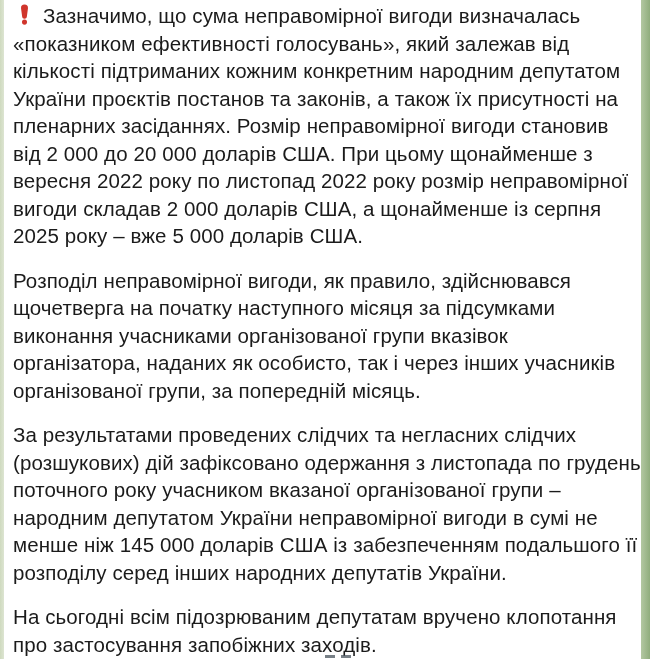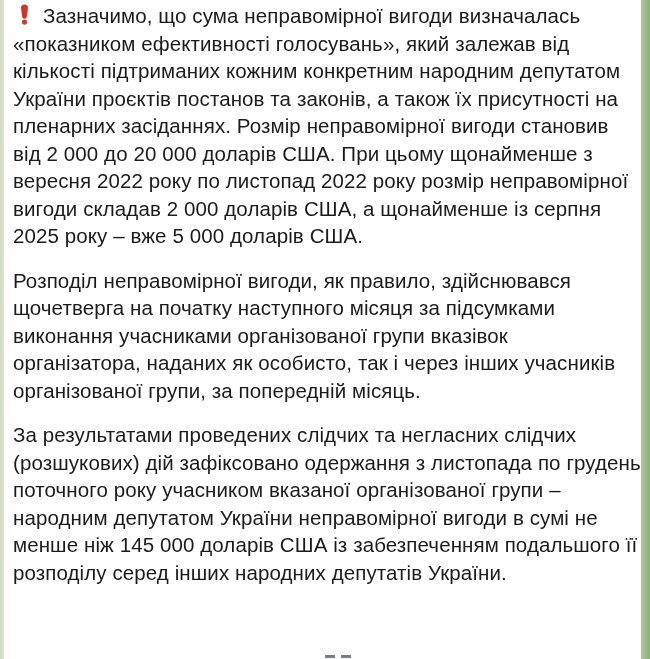--- a/index.html
+++ b/index.html
@@ -91,19 +91,21 @@
 організатора, наданих як особисто, так і через інших учасників
 організованої групи, за попередній місяць.</span></div>
 
   <div class="para"><span class="ptext">За результатами проведених слідчих та негласних слідчих
 (розшукових) дій зафіксовано одержання з листопада по грудень
 поточного року учасником вказаної організованої групи –
 народним депутатом України неправомірної вигоди в сумі не
 менше ніж 145 000 доларів США із забезпеченням подальшого її
 розподілу серед інших народних депутатів України.</span></div>
 
+  <div class="para"><span class="ptext">На сьогодні всім підозрюваним депутатам вручено клопотання
+про застосування запобіжних заходів.</span></div>
 
 </div>
 
 <div class="crop-remnant">
     <i></i>
     <i></i>
   </div>
 
 </body></html>

